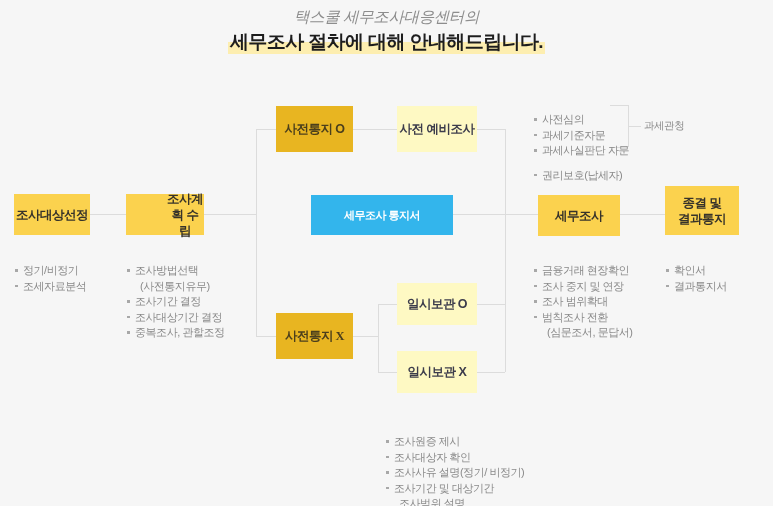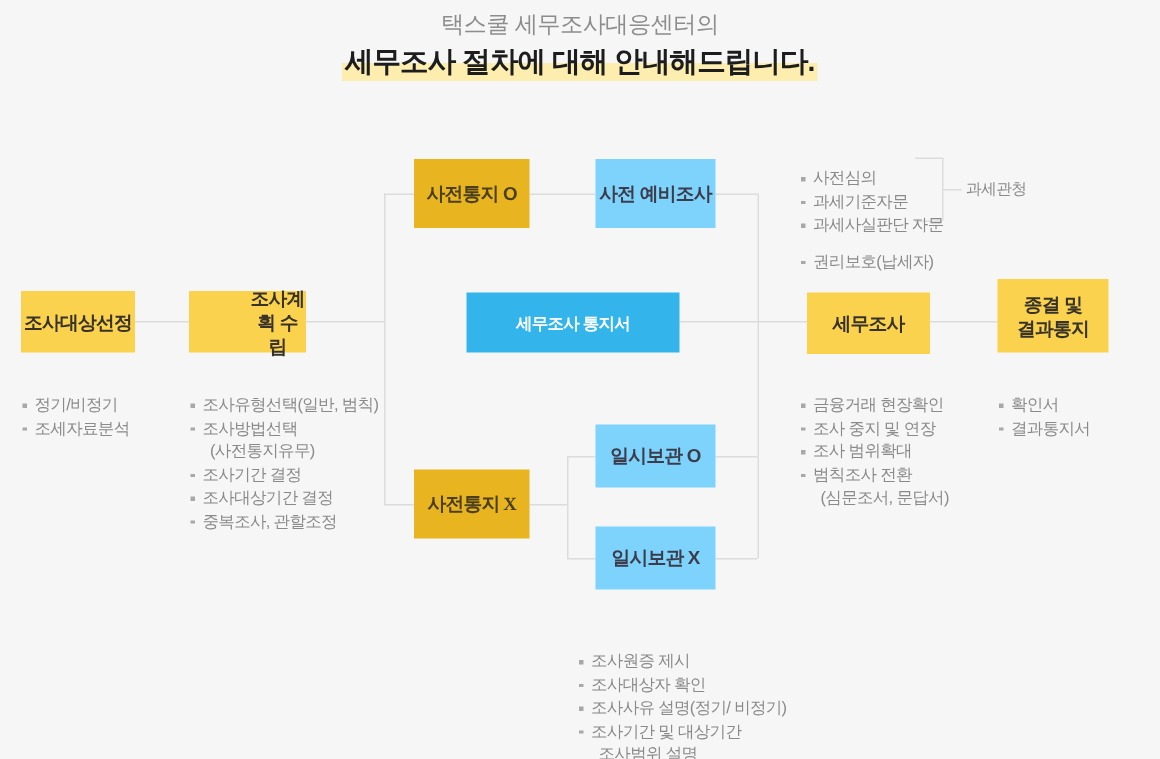--- a/index.html
+++ b/index.html
@@ -27,20 +27,21 @@
     left: 0;
     width: 773px;
     text-align: center;
   }
   .title-sub {
     font-size: 15.5px;
     color: #8d8d8d;
     letter-spacing: -0.4px;
     line-height: 22px;
     font-weight: 400;
+    font-style: italic;
   }
   .title-main {
     display: inline-block;
     font-size: 19px;
     font-weight: bold;
     color: #1d1d1d;
     letter-spacing: -0.6px;
     line-height: 22px;
     margin-top: 3px;
     padding: 0 2px 1px 2px;
@@ -63,21 +64,21 @@
     color: #37332a;
     font-size: 12.5px;
     line-height: 16px;
   }
   .box-gold {
     background: #e8b521;
     color: #4b3f1c;
     font-size: 12.5px;
   }
   .box-gray {
-    background: #7dd3fc;
+    background: #fef9c3;
     color: #3c3c4b;
     font-size: 12.5px;
   }
   .box-blue {
     background: #33b5ec;
     color: #ffffff;
     font-size: 11px;
   }
   
   .bullets {
@@ -218,21 +219,20 @@
 
   <div class="bullets" style="left:14px; top:247px;">
     <ul>
       <li class="has-dot">정기/비정기</li>
       <li class="has-dot">조세자료분석</li>
     </ul>
   </div>
 
   <div class="bullets" style="left:126px; top:247px;">
     <ul>
-      <li class="has-dot">조사유형선택(일반, 범칙)</li>
       <li class="has-dot">조사방법선택</li>
       <li class="cont">(사전통지유무)</li>
       <li class="has-dot">조사기간 결정</li>
       <li class="has-dot">조사대상기간 결정</li>
       <li class="has-dot">중복조사, 관할조정</li>
     </ul>
   </div>
 
   <div class="bullets" style="left:533px; top:96px;">
     <ul>

